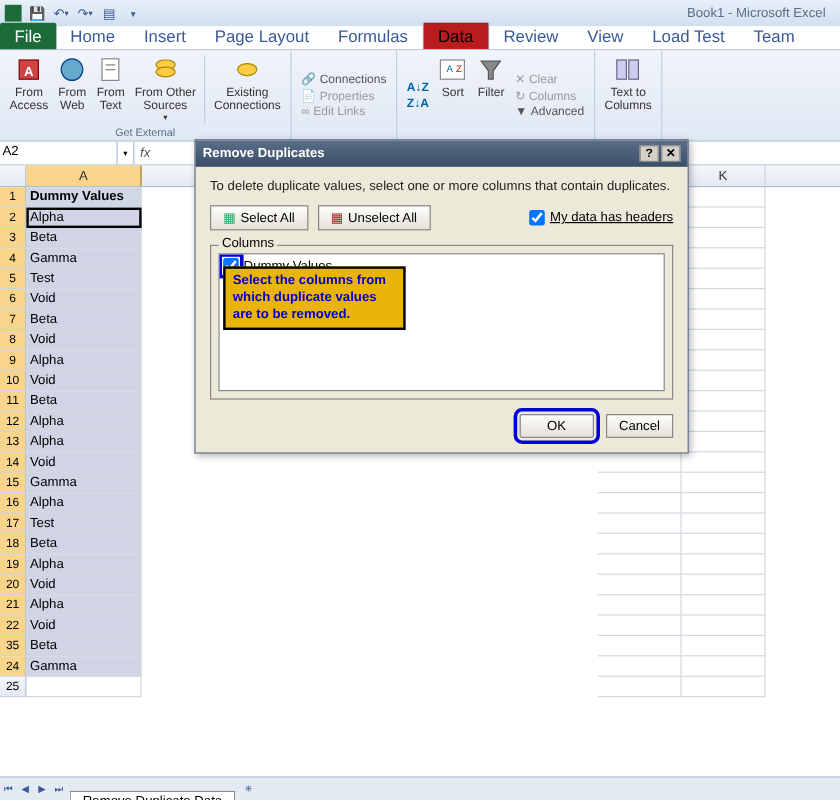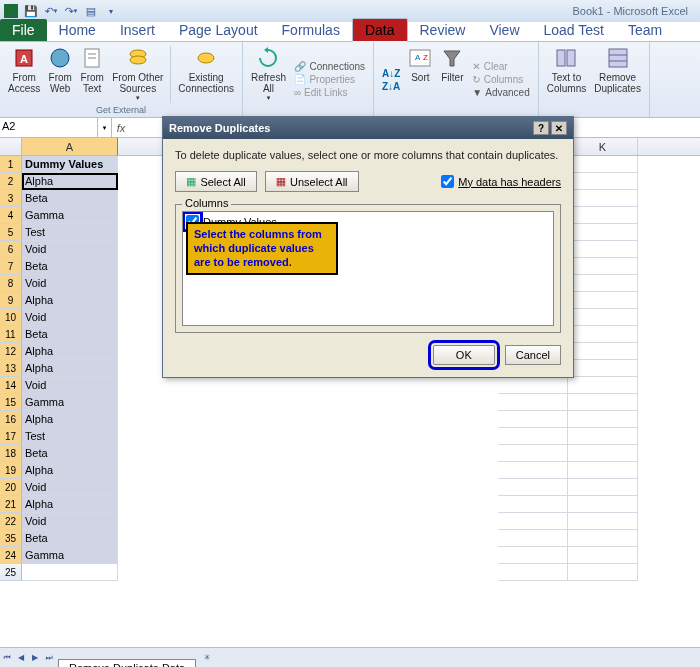--- a/index.html
+++ b/index.html
@@ -51,21 +51,21 @@
 
 
 .dialog { position: absolute; left: 162px; top: 116px; width: 412px; background: #ece9d8; border: 1px solid #5a6e88; box-shadow: 2px 2px 6px rgba(0,0,0,0.3); z-index: 100; }
 .dlg-title { height: 22px; background: linear-gradient(#5a6e88, #3a4e68); color: #fff; display: flex; align-items: center; padding: 0 6px; font-weight: bold; font-size: 11px; }
 .dlg-title .spacer { flex: 1; }
 .dlg-title .dlg-btn { width: 16px; height: 14px; background: #d4d0c8; border: 1px solid #888; margin-left: 2px; display: flex; align-items: center; justify-content: center; font-size: 10px; cursor: pointer; color: #000; }
 .dlg-body { padding: 10px 12px 12px; }
 .dlg-hint { font-size: 11px; color: #222; margin-bottom: 10px; }
 .dlg-toolbar { display: flex; align-items: center; gap: 8px; margin-bottom: 12px; }
 .win-btn { padding: 3px 10px; border: 1px solid #888; background: linear-gradient(#fdfdfd, #e4e1d6); font-size: 11px; cursor: pointer; display: inline-flex; align-items: center; gap: 4px; }
-.chk { display: flex; align-items: center; gap: 4px; font-size: 11px; cursor: pointer; }
+.chk { display: flex; align-items: flex-start; gap: 4px; font-size: 11px; cursor: pointer; }
 .chk input { margin: 0; }
 .fieldset { border: 1px solid #888; padding: 6px; position: relative; }
 .fieldset .legend { position: absolute; top: -8px; left: 6px; background: #ece9d8; padding: 0 3px; font-size: 11px; }
 .col-list { height: 115px; background: #fff; border: 1px solid #888; padding: 3px; overflow: auto; }
 .col-item { display: flex; align-items: center; gap: 4px; font-size: 11px; }
 .col-item input { outline: 3px solid #0000d8; outline-offset: 1px; }
 .dlg-actions { display: flex; justify-content: flex-end; gap: 10px; margin-top: 12px; }
 .dlg-actions .win-btn.ok { padding: 3px 22px; outline: 3px solid #0000d8; outline-offset: 2px; border-radius: 2px; }
 
 
@@ -160,29 +160,20 @@
             <ellipse cx="12" cy="12" rx="8" ry="5" fill="#fc4" stroke="#a80"></ellipse>
           </svg>
           <span style="white-space:pre">Existing
 Connections</span>
         </div>
     </div>
     <div class="group-label">Get External</div>
   </div>
   <div class="ribbon-group">
     <div class="ribbon-row" style="flex:1">
-      <div class="ribbon-btn">
-          <svg class="ico">
-            <path d="M12 4 A8 8 0 1 1 4 12" fill="none" stroke="#2a8" stroke-width="2"></path>
-            <polygon points="12,1 12,7 8,4" fill="#2a8"></polygon>
-          </svg>
-          <span style="white-space:pre">Refresh
-All</span>
-          <span style="font-size:7px">▾</span>
-        </div>
       <div style="display:flex;flex-direction:column;justify-content:center">
         <div class="ribbon-item">
             <span>🔗</span>
             <span>Connections</span>
           </div>
         <div class="ribbon-item disabled">
             <span>📄</span>
             <span>Properties</span>
           </div>
         <div class="ribbon-item disabled">
@@ -234,29 +225,20 @@
   </div>
   <div class="ribbon-group">
     <div class="ribbon-row" style="flex:1">
       <div class="ribbon-btn">
           <svg class="ico">
             <rect x="3" y="4" width="8" height="16" fill="#cce" stroke="#668"></rect>
             <rect x="13" y="4" width="8" height="16" fill="#cce" stroke="#668"></rect>
           </svg>
           <span style="white-space:pre">Text to
 Columns</span>
-        </div>
-      <div class="ribbon-btn">
-          <svg class="ico">
-            <rect x="3" y="3" width="18" height="18" fill="#cce" stroke="#668"></rect>
-            <line x1="3" y1="9" x2="21" y2="9" stroke="#668"></line>
-            <line x1="3" y1="15" x2="21" y2="15" stroke="#668"></line>
-          </svg>
-          <span style="white-space:pre">Remove
-Duplicates</span>
         </div>
     </div>
   </div>
 </div>
 
 <div class="fbar">
   <div class="name-box">A2</div>
   <div class="name-box-dd">
       <span style="font-size:7px">▾</span>
     </div>

